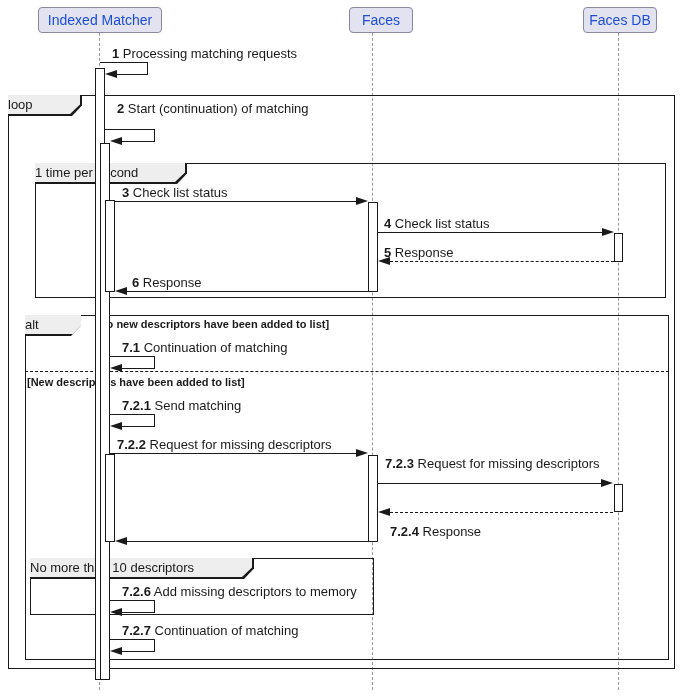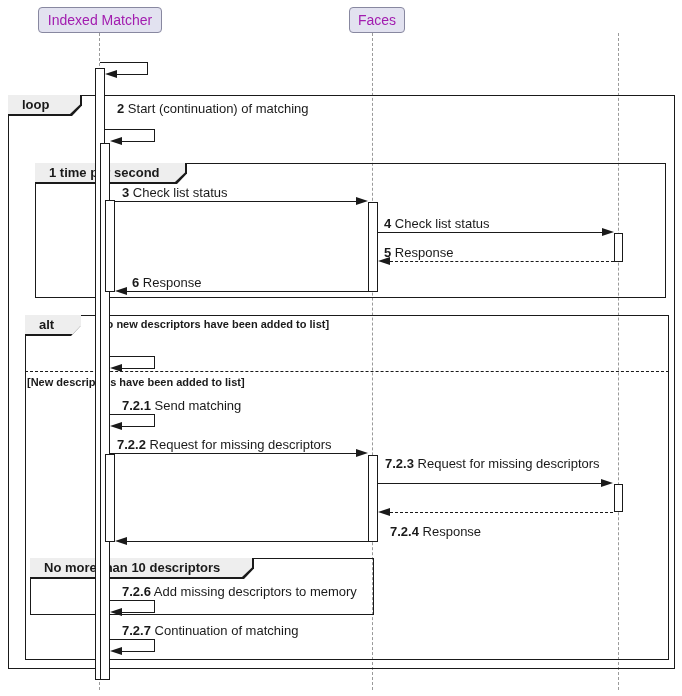--- a/index.html
+++ b/index.html
@@ -2,29 +2,29 @@
 <html><head>
 <meta charset="utf-8">
 <style>
   html,body{margin:0;padding:0;background:#fff;}
   .diagram{position:relative;width:682px;height:696px;background:#fff;overflow:hidden;
            font-family:"Liberation Sans", sans-serif;color:#1a1a1a;}
   
   .lifeline{position:absolute;width:0;border-left:1px dashed #9a9a9a;}
   
   .pbox{position:absolute;background:#E2E2F0;border:1px solid #8888A0;border-radius:4px;
-        display:flex;align-items:center;justify-content:center;font-size:14px;color:#a21caf;
+        display:flex;align-items:center;justify-content:center;font-size:14px;color:#1d4ed8;
         box-sizing:border-box;}
   
   .frame{position:absolute;border:1.6px solid #1a1a1a;box-sizing:border-box;background:transparent;}
   .flabel-outer{position:absolute;background:#1a1a1a;
         clip-path:polygon(0 0,100% 0,100% 50%,calc(100% - 10px) 100%,0 100%);}
   .flabel-inner{position:absolute;left:0;top:0;background:#EEEEEE;
         clip-path:polygon(0 0,100% 0,100% 50%,calc(100% - 10px) 100%,0 100%);
-        font-size:13px;font-weight:bold;line-height:19px;padding-left:14px;box-sizing:border-box;
+        font-size:13px;font-weight:normal;line-height:19px;box-sizing:border-box;
         white-space:nowrap;}
   .guard{position:absolute;font-size:11px;font-weight:bold;white-space:nowrap;}
   .divider{position:absolute;height:0;border-top:1px dashed #1a1a1a;}
   
   .bar{position:absolute;background:#fff;border:1px solid #1a1a1a;box-sizing:border-box;}
   
   .hl{position:absolute;height:0;border-top:1px solid #1a1a1a;}
   .hld{position:absolute;height:0;border-top:1px dashed #1a1a1a;}
   .vl{position:absolute;width:0;border-left:1px solid #1a1a1a;}
   .ah-r{position:absolute;width:0;height:0;border-top:4.5px solid transparent;
@@ -40,22 +40,25 @@
 
 <div class="diagram">
 
   <div class="lifeline" style="left:99px;top:33px;height:657px;"></div>
   <div class="lifeline" style="left:372px;top:33px;height:657px;"></div>
   <div class="lifeline" style="left:618px;top:33px;height:657px;"></div>
 
   <div class="pbox" style="left:38px;top:7px;width:124px;height:26px;">
     <span>Indexed Matcher</span>
   </div>
-  <div class="pbox" style="left:349px;top:7px;width:56px;height:26px;">
+  <div class="pbox" style="left:349px;top:7px;width:64px;height:26px;">
     <span>Faces</span>
+  </div>
+  <div class="pbox" style="left:583px;top:7px;width:74px;height:26px;">
+    <span>Faces DB</span>
   </div>
 
   <div class="frame" style="left:8px;top:95px;width:667px;height:574px;"></div>
   <div class="flabel-outer" style="left:8px;top:95px;width:74px;height:21px;">
     <div class="flabel-inner" style="width:72px;height:19px;">loop</div>
   </div>
 
   <div class="frame" style="left:35px;top:163px;width:631px;height:135px;"></div>
   <div class="flabel-outer" style="left:35px;top:163px;width:152px;height:21px;">
     <div class="flabel-inner" style="width:150px;height:19px;">1 time per second</div>
@@ -76,20 +79,21 @@
 
   <div class="bar" style="left:95px;top:68px;width:10px;height:612px;"></div>
   <div class="bar" style="left:100px;top:143px;width:10px;height:537px;"></div>
   <div class="bar" style="left:105px;top:200px;width:10px;height:92px;"></div>
   <div class="bar" style="left:105px;top:454px;width:10px;height:88px;"></div>
   <div class="bar" style="left:368px;top:202px;width:10px;height:90px;"></div>
   <div class="bar" style="left:368px;top:455px;width:10px;height:87px;"></div>
   <div class="bar" style="left:614px;top:233px;width:9px;height:29px;"></div>
   <div class="bar" style="left:614px;top:484px;width:9px;height:28px;"></div>
 
+  <div class="mlabel" style="left:112px;top:46px;"><span class="n">1</span> <span>Processing matching requests</span></div>
   <div class="hl" style="left:100px;top:62px;width:48px;"></div>
   <div class="vl" style="left:147px;top:62px;height:13px;"></div>
   <div class="hl" style="left:116px;top:74px;width:32px;"></div>
   <div class="ah-l" style="left:105px;top:70px;"></div>
 
   <div class="mlabel" style="left:117px;top:101px;"><span class="n">2</span> <span>Start (continuation) of matching</span></div>
   <div class="hl" style="left:105px;top:129px;width:50px;"></div>
   <div class="vl" style="left:154px;top:129px;height:13px;"></div>
   <div class="hl" style="left:121px;top:141px;width:34px;"></div>
   <div class="ah-l" style="left:110px;top:137px;"></div>
@@ -103,20 +107,21 @@
   <div class="ah-r" style="left:602px;top:228px;"></div>
 
   <div class="mlabel" style="left:384px;top:245px;"><span class="n">5</span> <span>Response</span></div>
   <div class="hld" style="left:390px;top:261px;width:224px;"></div>
   <div class="ah-l" style="left:378px;top:257px;"></div>
 
   <div class="mlabel" style="left:132px;top:275px;"><span class="n">6</span> <span>Response</span></div>
   <div class="hl" style="left:127px;top:291px;width:241px;"></div>
   <div class="ah-l" style="left:115px;top:287px;"></div>
 
+  <div class="mlabel" style="left:122px;top:340px;"><span class="n">7.1</span> <span>Continuation of matching</span></div>
   <div class="hl" style="left:110px;top:356px;width:45px;"></div>
   <div class="vl" style="left:154px;top:356px;height:13px;"></div>
   <div class="hl" style="left:121px;top:368px;width:34px;"></div>
   <div class="ah-l" style="left:110px;top:364px;"></div>
 
   <div class="mlabel" style="left:122px;top:398px;"><span class="n">7.2.1</span> <span>Send matching</span></div>
   <div class="hl" style="left:110px;top:414px;width:45px;"></div>
   <div class="vl" style="left:154px;top:414px;height:13px;"></div>
   <div class="hl" style="left:121px;top:426px;width:34px;"></div>
   <div class="ah-l" style="left:110px;top:422px;"></div>

